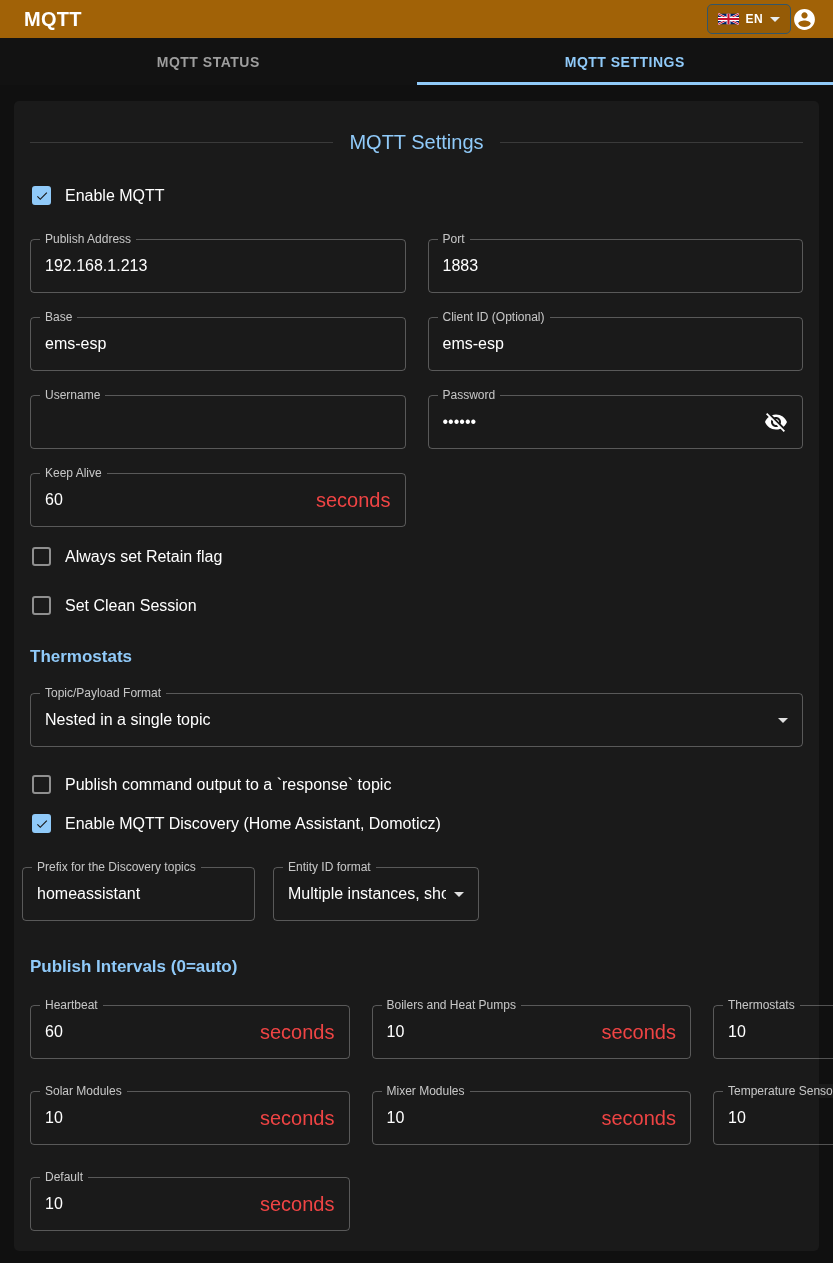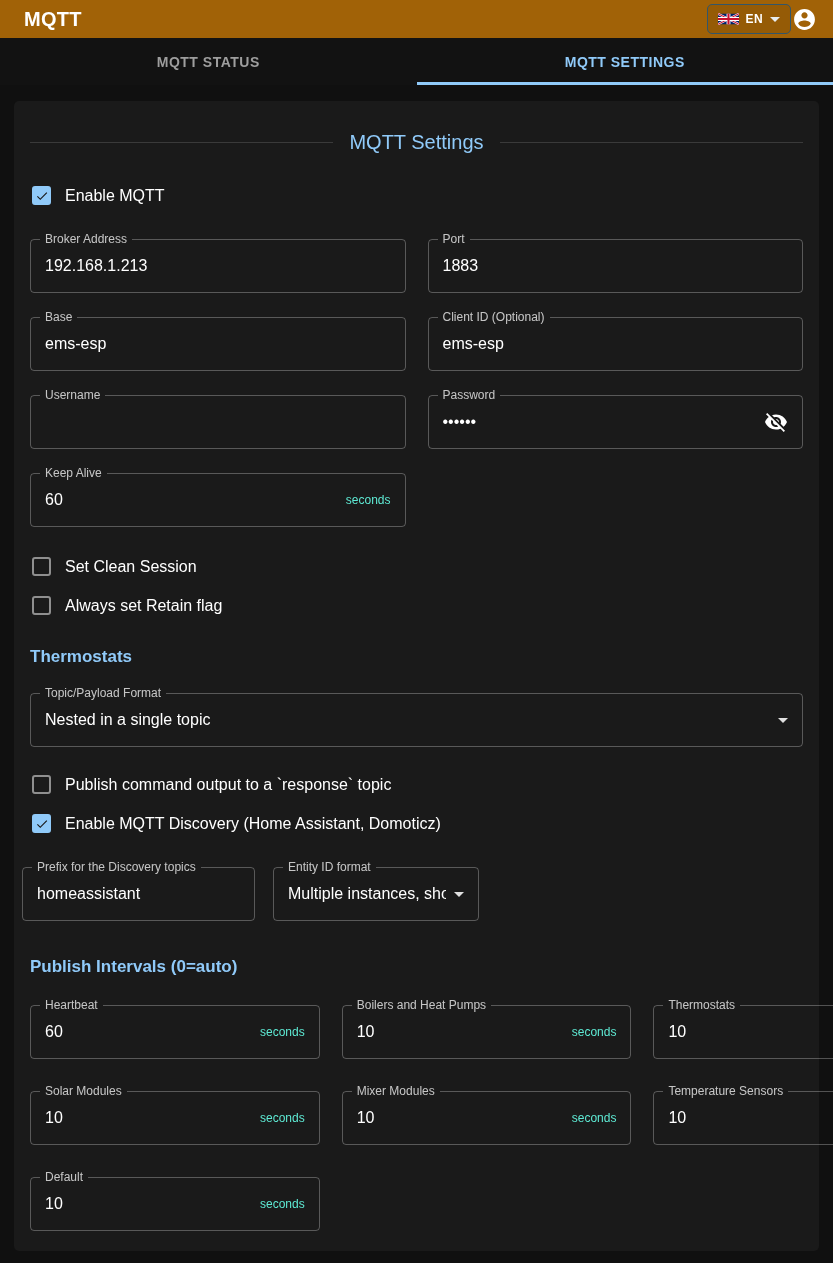--- a/index.html
+++ b/index.html
@@ -47,21 +47,21 @@
 
   
   .grid2 { display:grid; grid-template-columns:1fr 1fr; column-gap:22px; row-gap:24px; }
   .grid3 { display:grid; grid-template-columns:1fr 1fr 1fr; column-gap:22px; row-gap:32px; }
   .field { position:relative; height:54px; border:1px solid rgba(255,255,255,0.28);
     border-radius:4px; display:flex; align-items:center; padding:0 14px; }
   .flabel { position:absolute; top:-8px; left:9px; background:#1a1a1a; padding:0 5px;
     font-size:12px; color:rgba(255,255,255,0.75); white-space:nowrap; }
   .field input { flex:1; min-width:0; background:transparent; border:none; outline:none;
     color:#fff; font-size:16px; font-family:"Liberation Sans", sans-serif; }
-  .unit { font-size:12px; color:#5eead4; margin-left:8px; white-space:nowrap; }
+  .unit { font-size:20px; color:#ef4444; margin-left:8px; white-space:nowrap; }
   .sel-caret { width:0; height:0; border-left:5px solid transparent;
     border-right:5px solid transparent; border-top:5px solid #e0e0e0; margin-left:8px; }
   .icon-btn { background:none; border:none; cursor:pointer; display:flex;
     align-items:center; padding:0; margin-left:8px; }
 
   .sub-heading { font-size:17px; font-weight:bold; color:#90caf9; }
 </style>
 </head>
 <body>
 
@@ -106,21 +106,21 @@
     <span class="checkbox checked">
       <svg class="check" width="14" height="14" viewBox="0 0 24 24">
           <path d="M9 16.2 4.8 12l-1.4 1.4L9 19 21 7l-1.4-1.4z" fill="#1a1a1a"></path>
         </svg>
     </span>
     <span class="check-label">Enable MQTT</span>
   </div>
 
   <div class="grid2" style="margin-top:34px;">
     <div class="field">
-      <span class="flabel">Broker Address</span>
+      <span class="flabel">Publish Address</span>
       <input value="192.168.1.213" style="">
     </div>
     <div class="field">
       <span class="flabel">Port</span>
       <input value="1883" style="">
     </div>
     <div class="field">
       <span class="flabel">Base</span>
       <input value="ems-esp" style="">
     </div>
@@ -140,31 +140,31 @@
         </svg>
       </button>
     </div>
     <div class="field">
       <span class="flabel">Keep Alive</span>
       <input value="60" style="">
       <span class="unit">seconds</span>
     </div>
   </div>
 
+  <div class="check-row" style="margin-top:20px;">
+    <span class="checkbox">
+      
+    </span>
+    <span class="check-label">Always set Retain flag</span>
+  </div>
   <div class="check-row" style="margin-top:30px;">
     <span class="checkbox">
       
     </span>
     <span class="check-label">Set Clean Session</span>
-  </div>
-  <div class="check-row" style="margin-top:20px;">
-    <span class="checkbox">
-      
-    </span>
-    <span class="check-label">Always set Retain flag</span>
   </div>
 
   <div class="sub-heading" style="margin-top:32px;">Thermostats</div>
 
   <div class="field" style="margin-top:26px;">
     <span class="flabel">Topic/Payload Format</span>
     <input value="Nested in a single topic" style="">
     <span class="sel-caret"></span>
   </div>
 

